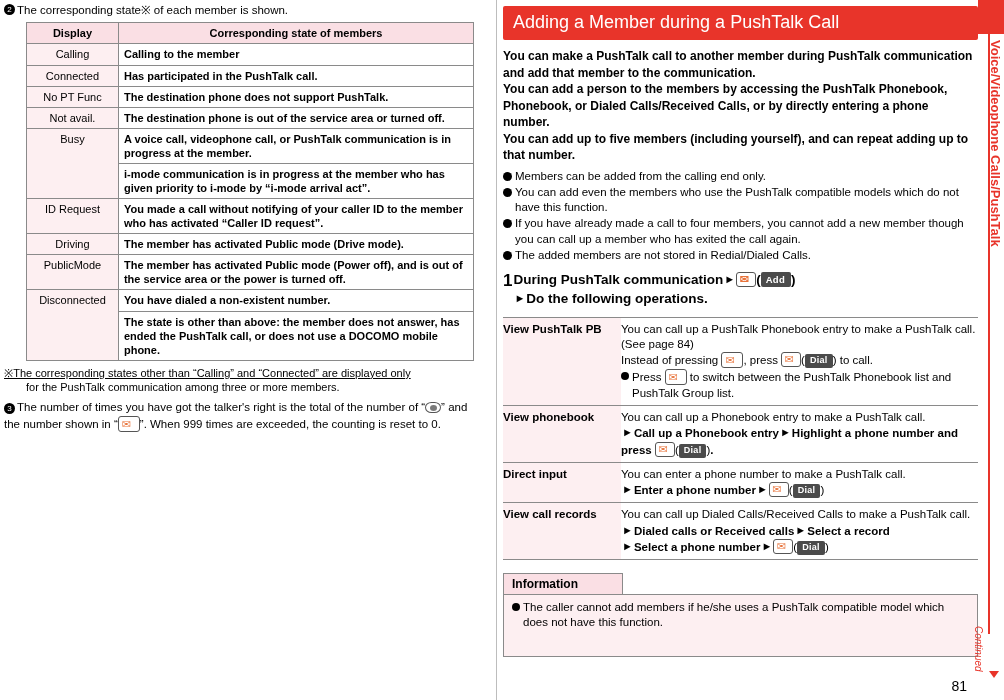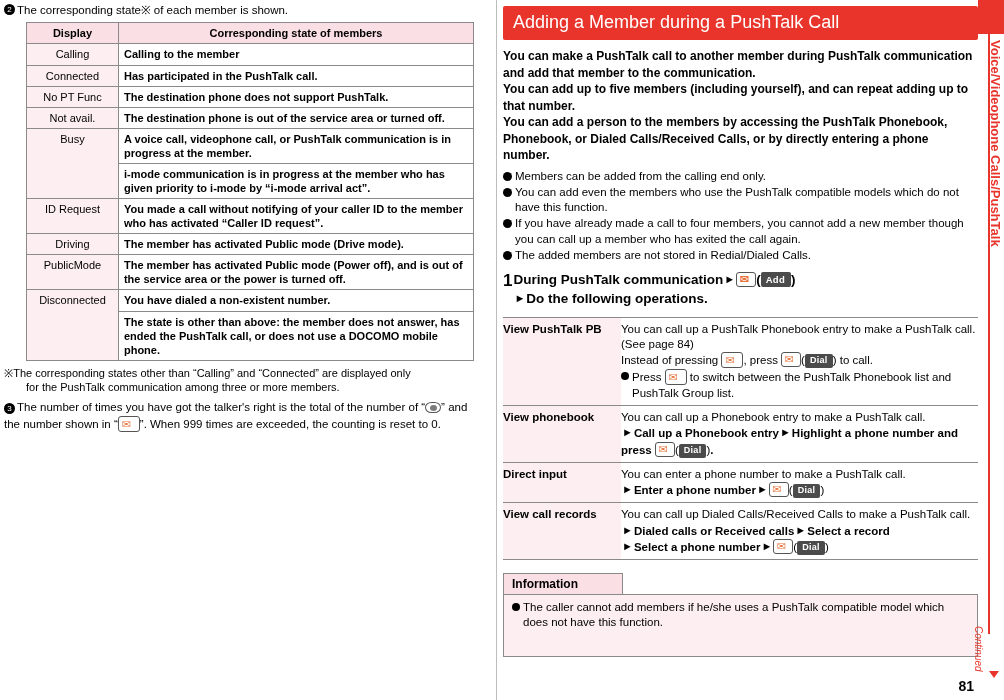--- a/index.html
+++ b/index.html
@@ -42,21 +42,21 @@
     text-align:center;
     font-weight:bold;
     font-size:11px;
     padding:3px 4px;
   }
   table.state-tbl td.c1 {
     width:92px; text-align:center; background:#fdeff1; white-space:nowrap;
   }
   table.state-tbl td.c2 { width:356px;font-weight:bold; }
   .note-block { margin-top:5px; font-size:11px; line-height:1.3; }
-  .note-block .ind { display:block; padding-left:12px; text-indent:-12px; }
+  .note-block .ind { display:block; padding-left:12px; text-indent:-12px;text-decoration:underline; }
   .note-block .ind2 { display:block; padding-left:22px; }
   .step3 { margin-top:6px; font-size:11.5px; line-height:1.32; }
   .step3 p { margin:0; }
   .inline-key {
     display:inline-block; width:16px; height:11px; border:1px solid #555;
     border-radius:7px/6px; vertical-align:-2px; background:#fff;
     position:relative;
   }
   .inline-key::after {
     content:""; position:absolute; left:4px; top:2px; width:7px; height:6px;
@@ -150,21 +150,21 @@
     position:absolute; right:20px; bottom:28px;
     writing-mode:vertical-rl;
     font-size:10px; color:#e8342a; font-style:italic; white-space:nowrap;
   }
   .cont-arrow {
     position:absolute; right:5px; bottom:22px; width:0;height:0;
     border-left:5px solid transparent; border-right:5px solid transparent;
     border-top:7px solid #e8342a;
   }
   .pageno {
-    position:absolute; right:30px; bottom:6px; font-weight:bold; font-size:14px;
+    position:absolute; right:37px; bottom:6px; font-weight:normal; font-size:14px;
   }
 </style>
 </head>
 <body>
 
 <div class="page">
 
   <div class="left-col">
 
     <div class="step-line">
@@ -238,22 +238,22 @@
   </div>
 
   <div class="vdiv"></div>
 
   <div class="right-col">
 
     <div class="title-bar">Adding a Member during a PushTalk Call</div>
 
     <div class="lead">
       <div>You can make a PushTalk call to another member during PushTalk communication and add that member to the communication.</div>
+      <div>You can add a person to the members by accessing the PushTalk Phonebook, Phonebook, or Dialed Calls/Received Calls, or by directly entering a phone number.</div>
       <div>You can add up to five members (including yourself), and can repeat adding up to that number.</div>
-      <div>You can add a person to the members by accessing the PushTalk Phonebook, Phonebook, or Dialed Calls/Received Calls, or by directly entering a phone number.</div>
     </div>
 
     <div class="bullets">
       <div class="bullet">
         <span class="dot"></span>
         <span class="btxt">Members can be added from the calling end only.</span>
       </div>
       <div class="bullet">
         <span class="dot"></span>
         <span class="btxt">You can add even the members who use the PushTalk compatible models which do not have this function.</span>

